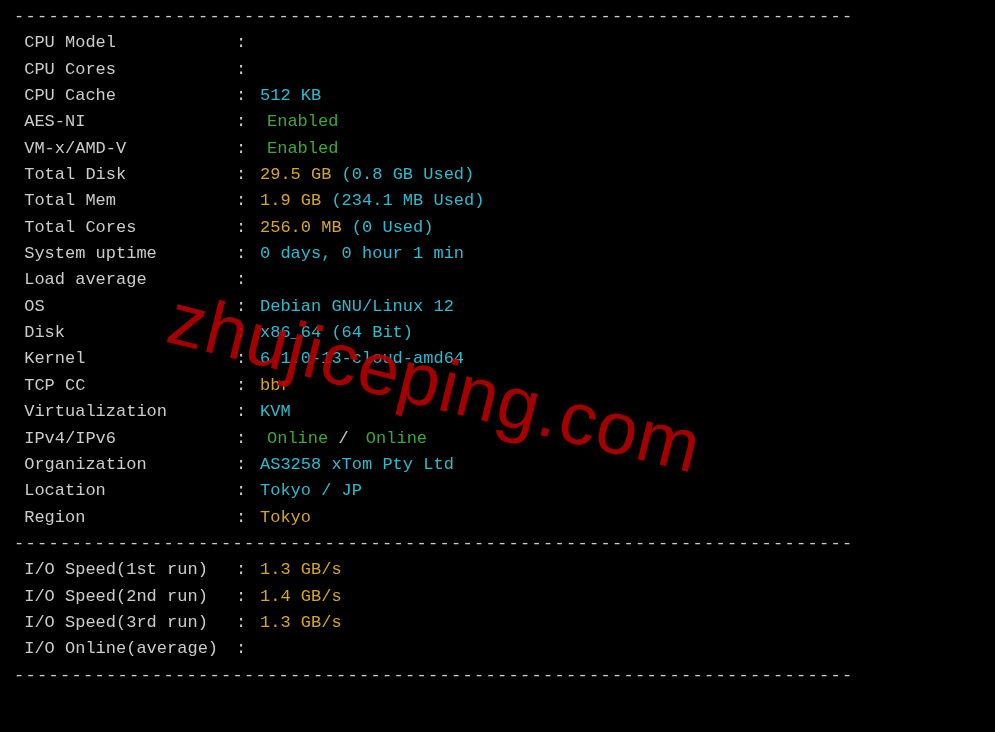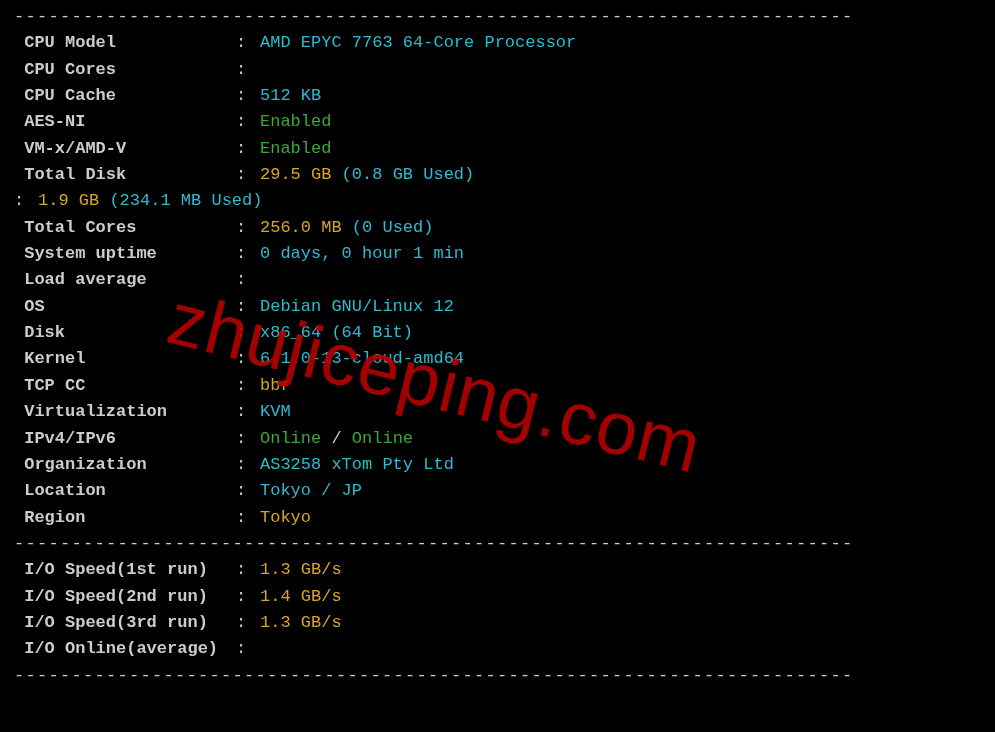--- a/index.html
+++ b/index.html
@@ -26,30 +26,29 @@
       overflow: hidden;
     }
     .row {
       display: flex;
       white-space: pre;
     }
     .label {
       color: #ccc;
       width: 222px;
       flex-shrink: 0;
-      font-weight: bold;
     }
     .colon {
       color: #ccc;
       width: 24px;
       flex-shrink: 0;
     }
     .cyan { color: #2bbcd0; }
     .yellow { color: #d6a52a; }
-    .green { color: #3aa83a; }
+    .green { color: #3aa83a; margin-left: 7px; }
     .white { color: #ccc; }
     .watermark {
       position: absolute;
       top: 260px;
       left: 170px;
       color: #b50000;
       font-family: Arial, sans-serif;
       font-size: 74px;
       font-weight: 400;
       transform: rotate(14deg);
@@ -60,27 +59,27 @@
       user-select: none;
       z-index: 10;
     }
   </style>
 </head>
 <body>
 
 <div class="dashes">-------------------------------------------------------------------------</div>
 
 <div id="sysinfo">
-    <div class="row"><span class="label"> CPU Model</span><span class="colon">: </span><span><span class="cyan">AMD EPYC 7763 64-Core Processor</span></span></div>
+    <div class="row"><span class="label"> CPU Model</span><span class="colon">: </span></div>
     <div class="row"><span class="label"> CPU Cores</span><span class="colon">: </span></div>
     <div class="row"><span class="label"> CPU Cache</span><span class="colon">: </span><span><span class="cyan">512 KB</span></span></div>
     <div class="row"><span class="label"> AES-NI</span><span class="colon">: </span><span><span class="green">Enabled</span></span></div>
     <div class="row"><span class="label"> VM-x/AMD-V</span><span class="colon">: </span><span><span class="green">Enabled</span></span></div>
     <div class="row"><span class="label"> Total Disk</span><span class="colon">: </span><span><span class="yellow">29.5 GB</span><span class="cyan"> (0.8 GB Used)</span></span></div>
-    <div class="row"><span class="colon">: </span><span><span class="yellow">1.9 GB</span><span class="cyan"> (234.1 MB Used)</span></span></div>
+    <div class="row"><span class="label"> Total Mem</span><span class="colon">: </span><span><span class="yellow">1.9 GB</span><span class="cyan"> (234.1 MB Used)</span></span></div>
     <div class="row"><span class="label"> Total Cores</span><span class="colon">: </span><span><span class="yellow">256.0 MB</span><span class="cyan"> (0 Used)</span></span></div>
     <div class="row"><span class="label"> System uptime</span><span class="colon">: </span><span><span class="cyan">0 days, 0 hour 1 min</span></span></div>
     <div class="row"><span class="label"> Load average</span><span class="colon">: </span></div>
     <div class="row"><span class="label"> OS</span><span class="colon">: </span><span><span class="cyan">Debian GNU/Linux 12</span></span></div>
     <div class="row"><span class="label"> Disk</span><span class="colon">: </span><span><span class="cyan">x86_64 (64 Bit)</span></span></div>
     <div class="row"><span class="label"> Kernel</span><span class="colon">: </span><span><span class="cyan">6.1.0-13-cloud-amd64</span></span></div>
     <div class="row"><span class="label"> TCP CC</span><span class="colon">: </span><span><span class="yellow">bbr</span></span></div>
     <div class="row"><span class="label"> Virtualization</span><span class="colon">: </span><span><span class="cyan">KVM</span></span></div>
     <div class="row"><span class="label"> IPv4/IPv6</span><span class="colon">: </span><span><span class="green">Online</span><span class="white"> / </span><span class="green">Online</span></span></div>
     <div class="row"><span class="label"> Organization</span><span class="colon">: </span><span><span class="cyan">AS3258 xTom Pty Ltd</span></span></div>

